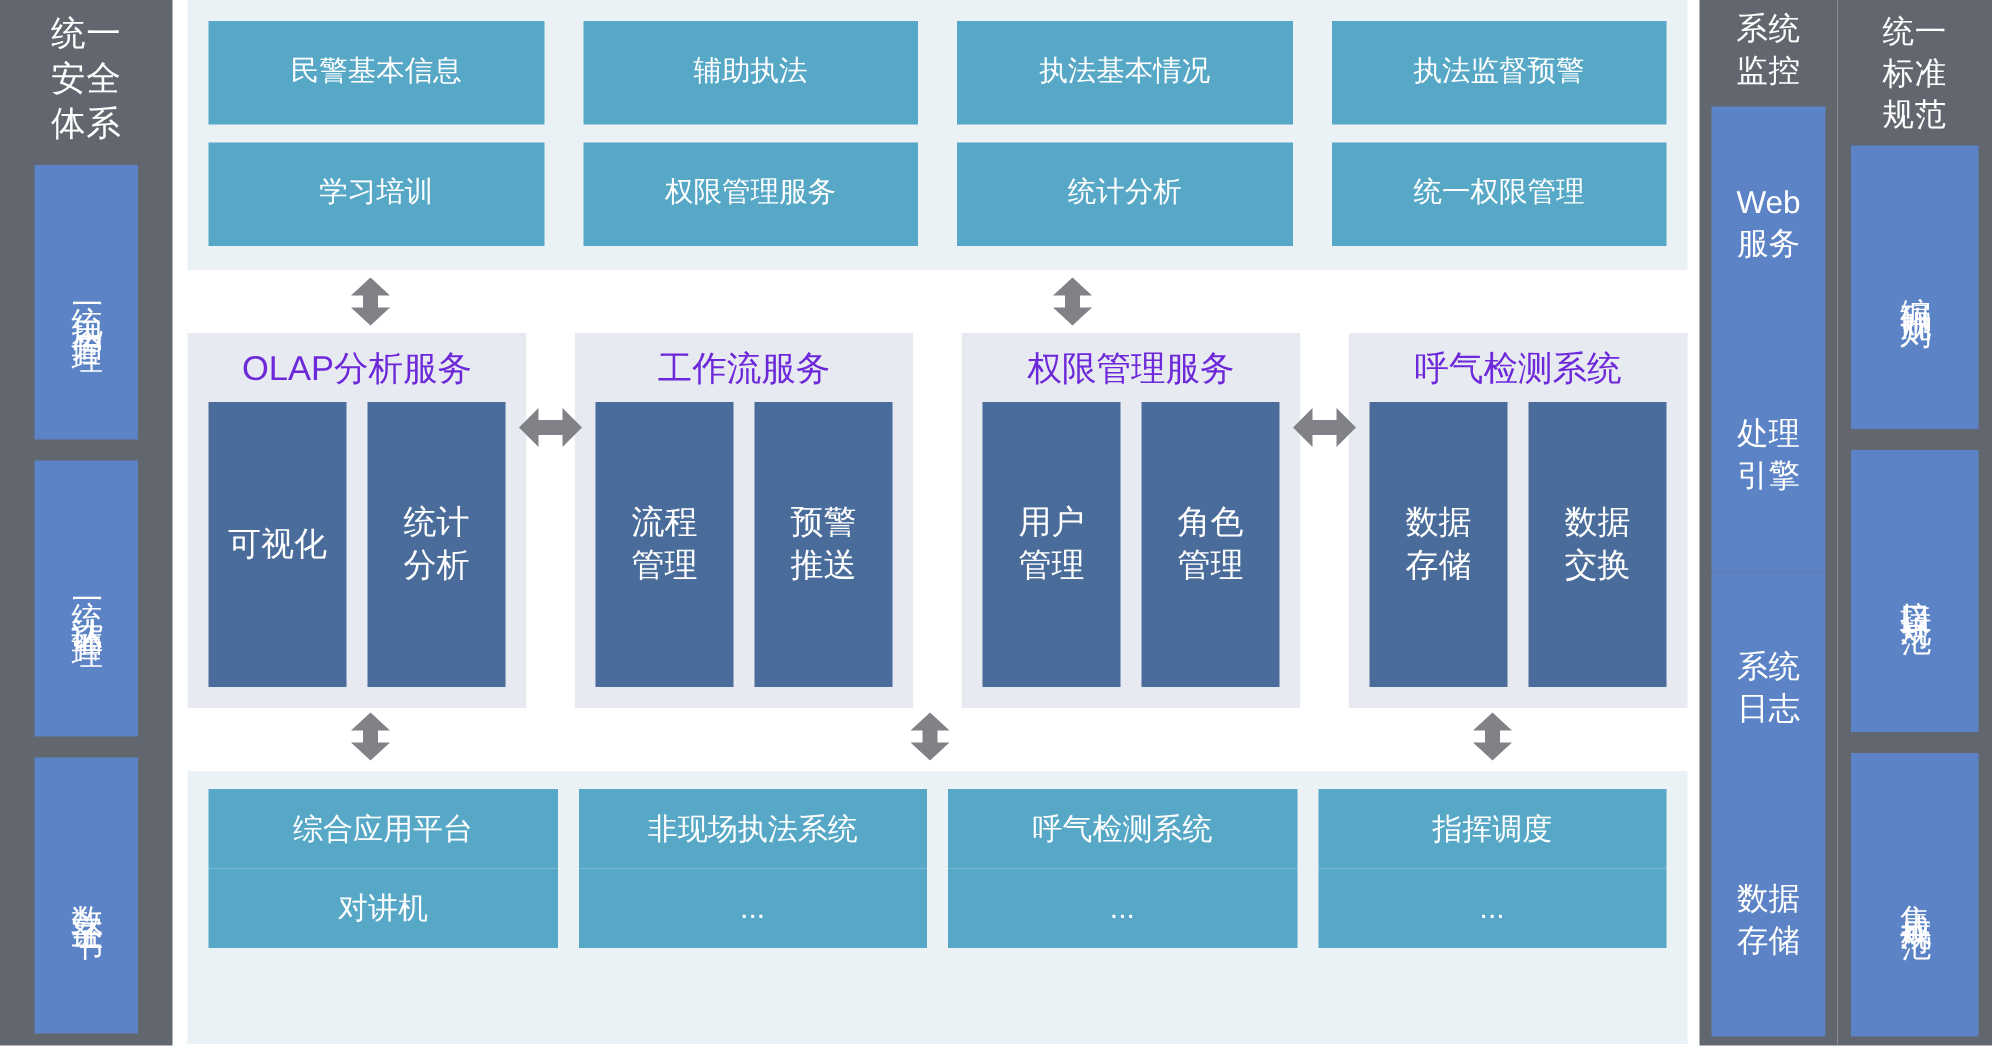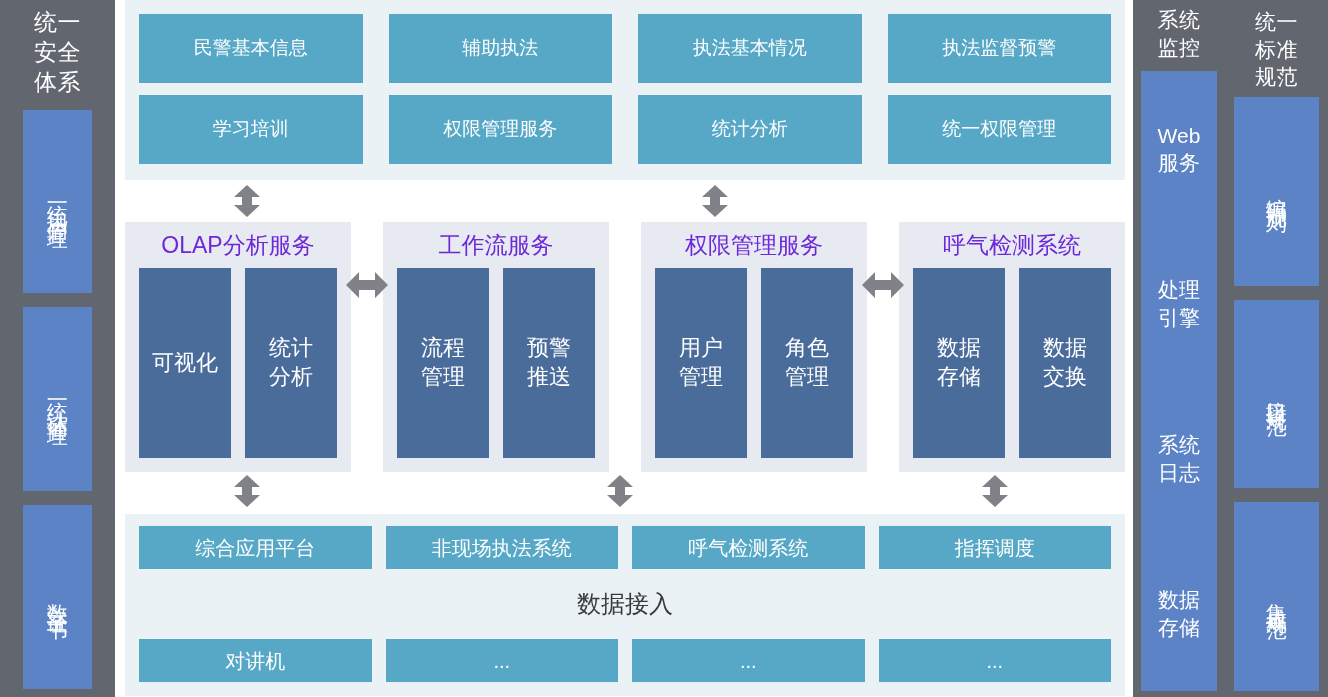--- a/index.html
+++ b/index.html
@@ -179,21 +179,21 @@
     padding: 12px 14px 14px 14px;
     box-sizing: border-box;
     display: flex;
     flex-direction: column;
     height: 182px;
   }
   .data-row {
     display: flex;
     flex-direction: row;
     gap: 14px;
-    height: 43px;
+    height: 53px;
   }
   .data-row .teal-box { font-size: 20px; }
   .data-caption {
     text-align: center;
     color: #3b3b3b;
     font-size: 24px;
     line-height: 1.1;
     padding: 12px 0 12px 0;
     flex: 1 1 auto;
     display: flex;
@@ -321,21 +321,20 @@
       </svg>
     </div>
 
     <div class="panel-data">
       <div class="data-row">
         <div class="teal-box">综合应用平台</div>
         <div class="teal-box">非现场执法系统</div>
         <div class="teal-box">呼气检测系统</div>
         <div class="teal-box">指挥调度</div>
       </div>
-      <div class="data-caption">数据接入</div>
       <div class="data-row">
         <div class="teal-box">对讲机</div>
         <div class="teal-box">...</div>
         <div class="teal-box">...</div>
         <div class="teal-box">...</div>
       </div>
     </div>
 
   </div>
 

